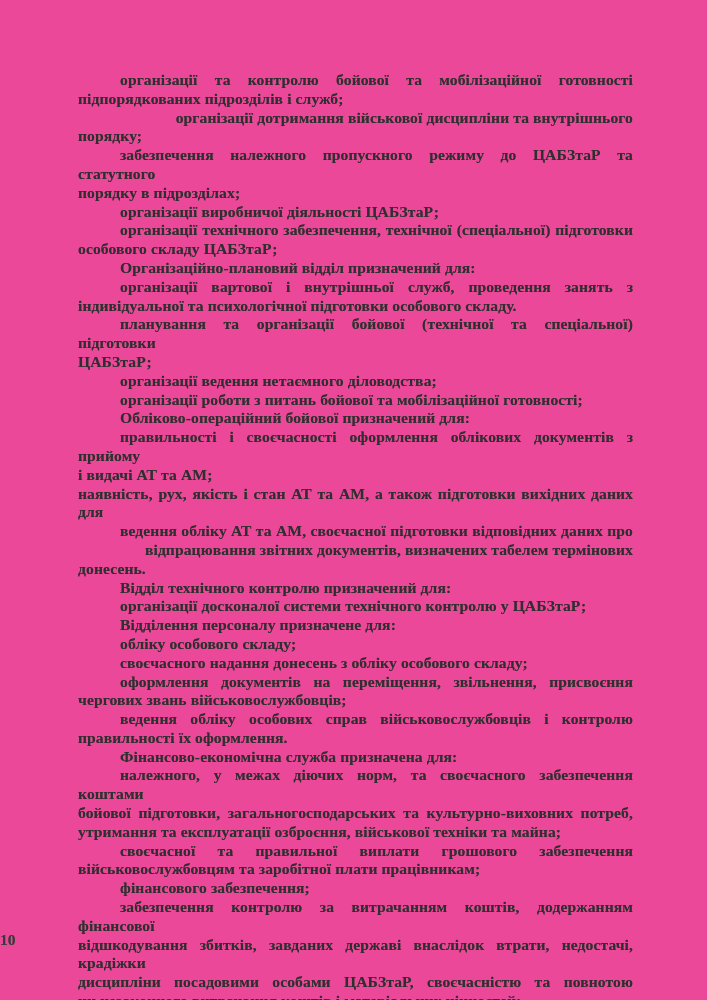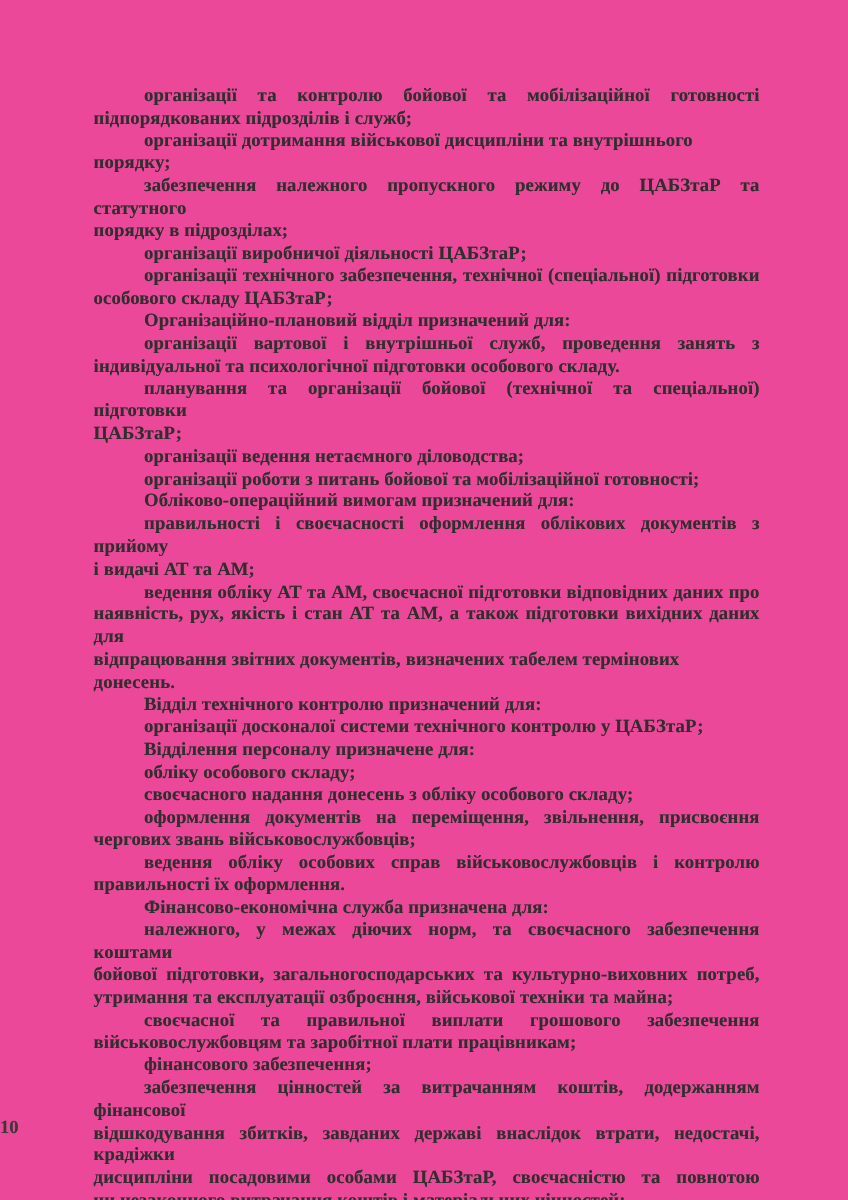--- a/index.html
+++ b/index.html
@@ -32,21 +32,21 @@
     line-height: 18.8px;
     letter-spacing: 0.1px;
     text-shadow: 0 0 0.5px rgba(60,60,60,0.55);
     white-space: normal;
   }
   .line.just {
     text-align: justify;
     text-align-last: justify;
   }
   .line.last {
-    text-align: left;
+    text-align: right;
     text-align-last: left;
   }
   .line.first {
     text-indent: 42px;
   }
   .page-number {
     position: absolute;
     top: 931px;
     left: 0;
     width: 100%;
@@ -89,29 +89,29 @@
         <div class="line first just">планування та організації бойової (технічної та спеціальної) підготовки</div>
         <div class="line last">ЦАБЗтаР;</div>
       </div>
       <div class="para">
         <div class="line first last">організації ведення нетаємного діловодства;</div>
       </div>
       <div class="para">
         <div class="line first last">організації роботи з питань бойової та мобілізаційної готовності;</div>
       </div>
       <div class="para">
-        <div class="line first last">Обліково-операційний вимогам призначений для:</div>
+        <div class="line first last">Обліково-операційний бойової призначений для:</div>
       </div>
       <div class="para">
         <div class="line first just">правильності і своєчасності оформлення облікових документів з прийому</div>
         <div class="line last">і видачі АТ та АМ;</div>
       </div>
       <div class="para">
+        <div class="line just">наявність, рух, якість і стан АТ та АМ, а також підготовки вихідних даних для</div>
         <div class="line first just">ведення обліку АТ та АМ, своєчасної підготовки відповідних даних про</div>
-        <div class="line just">наявність, рух, якість і стан АТ та АМ, а також підготовки вихідних даних для</div>
         <div class="line last">відпрацювання звітних документів, визначених табелем термінових донесень.</div>
       </div>
       <div class="para">
         <div class="line first last">Відділ технічного контролю призначений для:</div>
       </div>
       <div class="para">
         <div class="line first last">організації досконалої системи технічного контролю у ЦАБЗтаР;</div>
       </div>
       <div class="para">
         <div class="line first last">Відділення персоналу призначене для:</div>
@@ -139,20 +139,20 @@
         <div class="line last">утримання та експлуатації озброєння, військової техніки та майна;</div>
       </div>
       <div class="para">
         <div class="line first just">своєчасної та правильної виплати грошового забезпечення</div>
         <div class="line last">військовослужбовцям та заробітної плати працівникам;</div>
       </div>
       <div class="para">
         <div class="line first last">фінансового забезпечення;</div>
       </div>
       <div class="para">
-        <div class="line first just">забезпечення цінностей за витрачанням коштів, додержанням фінансової</div>
+        <div class="line first just">забезпечення контролю за витрачанням коштів, додержанням фінансової</div>
         <div class="line just">відшкодування збитків, завданих державі внаслідок втрати, недостачі, крадіжки</div>
         <div class="line just">дисципліни посадовими особами ЦАБЗтаР, своєчасністю та повнотою</div>
         <div class="line last">чи незаконного витрачання коштів і матеріальних цінностей;</div>
       </div>
     </div>
   <div class="page-number">10</div>
 </div>
 
 </body></html>

